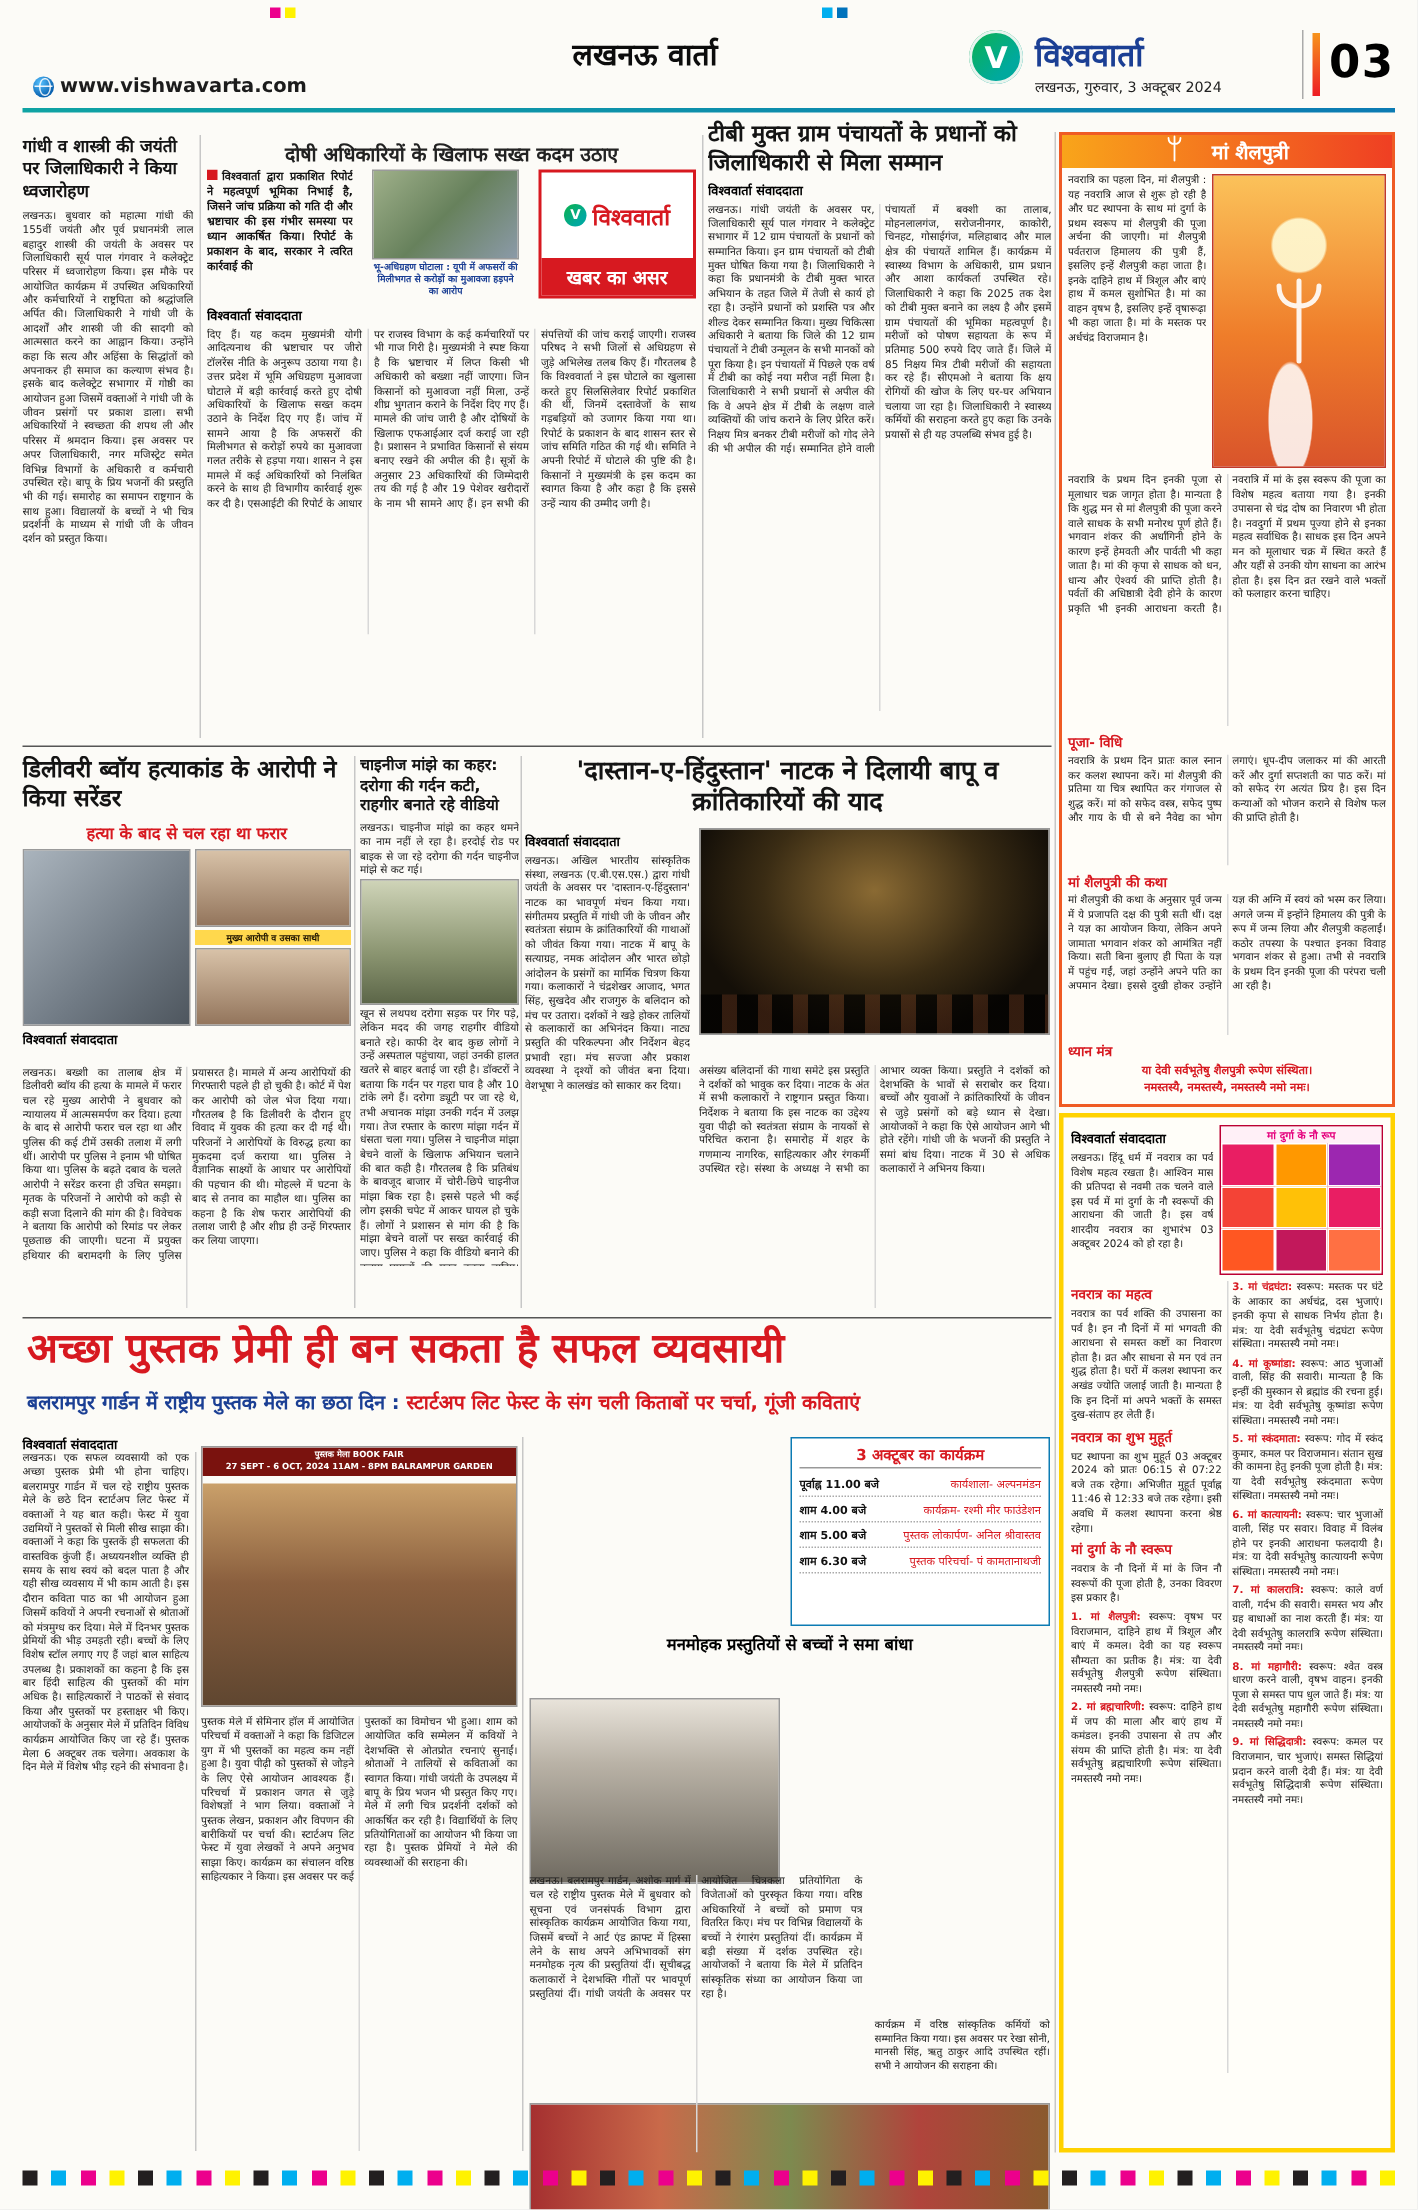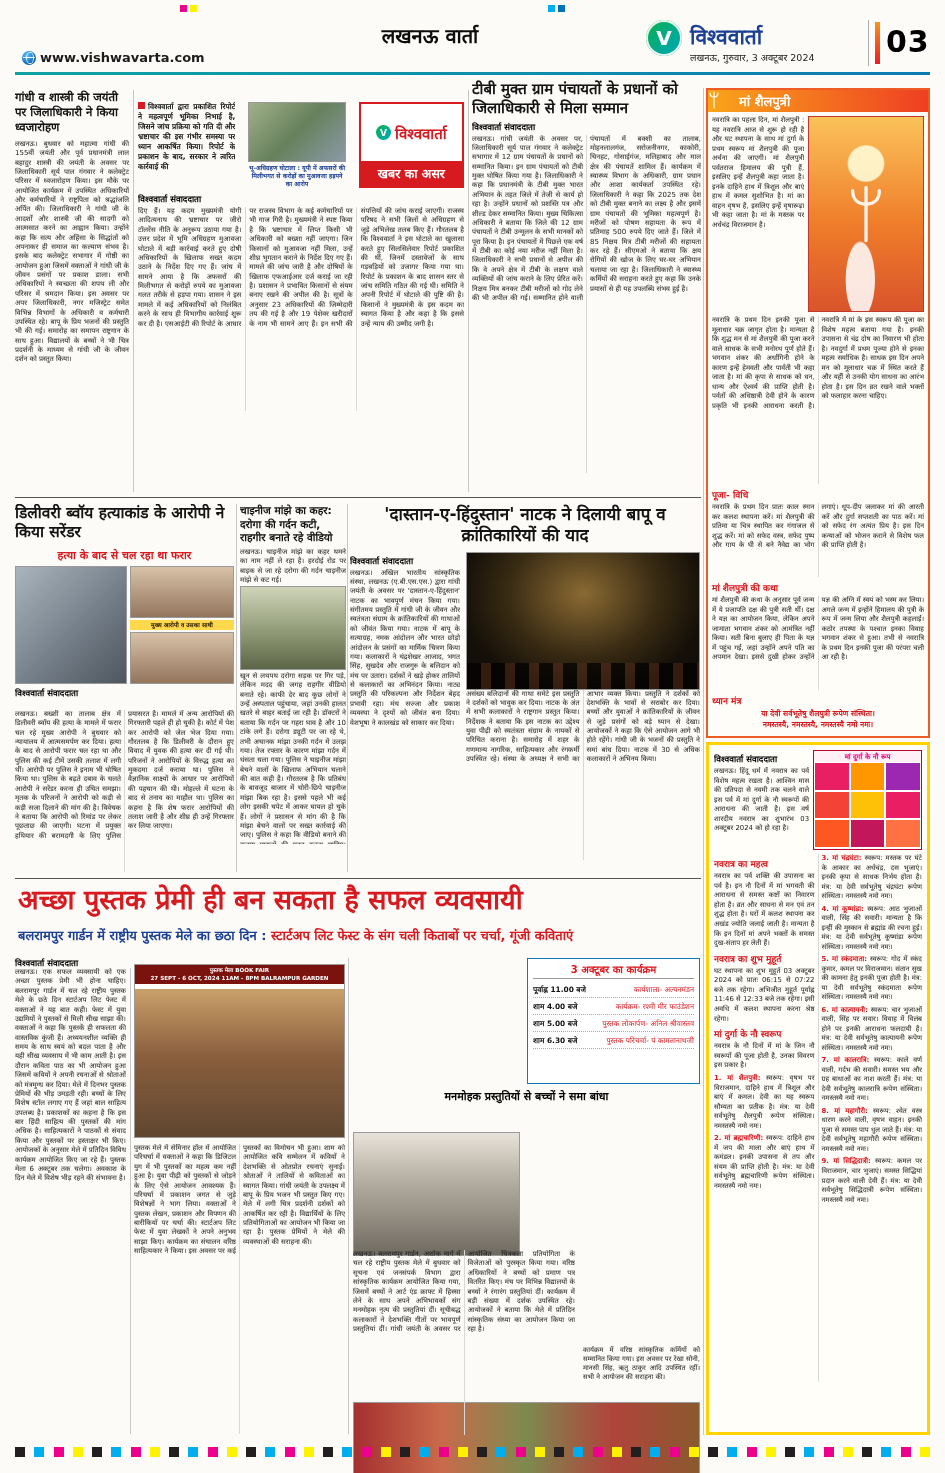--- a/index.html
+++ b/index.html
@@ -40,40 +40,40 @@
   #pagenum{left:886px;top:24px;font-size:30px;font-weight:bold;color:#000;letter-spacing:1px}
   #head-rule{left:15px;top:72px;width:915px;height:3px;background:linear-gradient(90deg,#0fa3a3,#0c7bb3)}
   
   #a1{left:15px;top:90px;width:114px;height:402px;overflow:hidden}
   #a1 h4{font-size:11.5px;line-height:1.3;font-weight:bold;margin-bottom:5px}
   #a1-body{height:330px}
   
   #a2{left:138px;top:88px;width:326px;height:406px;overflow:hidden}
   #a2-headline{font-size:25px;line-height:1.18;font-weight:bold;color:#050505}
   #a2-subhead{font-size:13px;font-weight:bold;text-align:center;color:#222;margin-top:5px}
-  .lead-row{display:flex;gap:13px;margin-top:14px}
+  .lead-row{display:flex;gap:13px;margin-top:2px}
   .lead-text{width:102px;font-size:7.4px;font-weight:600;line-height:1.36;text-align:justify;height:88px;overflow:hidden}
   .bullet{display:inline-block;width:7px;height:7px;background:var(--accent-red,#d71920);margin-right:3px}
   .lead-photo{width:102px}
   .ph{position:relative;border:1px solid #9a9a9a;overflow:hidden}
   .ph-road{height:60px;background:linear-gradient(135deg,#9fb08a,#67815c 50%,#8b9aa8)}
   .lead-caption{font-size:6.2px;font-weight:bold;color:var(--brand-blue,#1b3f94);text-align:center;line-height:1.25;margin-top:2px}
   .impact-box{width:110px;height:86px;border:2px solid var(--accent-red,#d71920);display:flex;flex-direction:column;background:#fff}
   .impact-top{flex:1;display:flex;align-items:center;justify-content:center;gap:4px}
   .impact-brand{color:var(--accent-red,#d71920);font-weight:bold;font-size:15px}
   .impact-bottom{background:var(--accent-red,#d71920);color:#fff;font-weight:bold;font-size:12.5px;text-align:center;padding:4px 0}
   #a2-body{height:204px;margin-top:2px}
   
   #a3{left:472px;top:80px;width:229px;height:406px;overflow:hidden}
   #a3 h4{font-size:15px;line-height:1.25;font-weight:bold;margin-bottom:2px}
   #a3-body{height:338px}
   
   #s1{left:706px;top:88px;width:224px;height:650px;border:2px solid #ef5b24;background:#fffdf8;overflow:hidden}
   #s1-header{height:22px;background:linear-gradient(90deg,#f9a51a,#ef3f23);color:#fff;font-weight:bold;font-size:13px;
-             display:flex;align-items:center;justify-content:flex-start;gap:19px}
+             display:flex;align-items:center;justify-content:center;gap:19px}
   #s1-pad{padding:4px}
   #s1-top{display:flex;gap:4px}
   #s1-intro{width:94px;height:196px}
   #s1-img{width:118px;height:196px;border:1px solid #c0392b;
           background:radial-gradient(circle at 50% 24%,rgba(255,255,220,.85) 0 11%,transparent 12%),
                      radial-gradient(ellipse at 45% 84%,rgba(255,255,255,.85) 0 16%,transparent 17%),
                      linear-gradient(180deg,#fbc25a,#ef7d2a 55%,#d9542b);
           display:flex;align-items:center;justify-content:center}
   #s1-more{height:168px;margin-top:4px}
   .s-h{color:var(--accent-red,#d71920);font-size:9px;font-weight:bold;margin:4px 0 2px;}
@@ -97,21 +97,21 @@
   #b2-body2{height:172px}
   #b3{left:350px;top:504px;width:350px;height:368px;overflow:hidden}
   #b3 h4{font-size:17px;line-height:1.25;font-weight:bold;text-align:center;margin-bottom:5px}
   .b3-row{display:flex;gap:6px}
   .b3-left{width:110px}
   #b3-body-left{height:300px}
   .b3-right{width:234px}
   .ph-stage{height:138px;background:radial-gradient(ellipse at 50% 30%,#8a6a33 0%,#3a2c14 45%,#140f08 75%)}
   .ph-stage::after{content:"";position:absolute;left:0;right:0;bottom:0;height:26px;
         background:repeating-linear-gradient(90deg,rgba(0,0,0,.7) 0 14px,rgba(90,45,25,.45) 14px 24px)}
-  #b3-body-bottom{height:170px;margin-top:0}
+  #b3-body-bottom{height:170px;margin-top:20px}
   
   #s2{left:706px;top:742px;width:224px;height:693px;border:3px solid var(--yellow,#ffd200);background:#fffef9;padding:5px;overflow:hidden}
   #s2 h3{font-size:13.5px;line-height:1.3;font-weight:bold;color:#080808;margin-bottom:4px}
   #s2-top{display:flex;gap:4px}
   #s2-intro{width:96px;height:100px;overflow:hidden}
   #s2-img{width:110px;height:100px;border:1px solid #b03;overflow:hidden}
   #s2-img-label{font-size:7px;font-weight:bold;color:#e5007d;text-align:center;background:#fff0f7;padding:1px 0}
   #s2-grid{display:flex;flex-wrap:wrap;height:86px}
   #s2-grid i{width:33.33%;height:33.33%;border:1px solid #fff}
   #s2-cols{height:528px;margin-top:4px}
@@ -170,20 +170,21 @@
 
   <div class="abs" id="a1">
     <h4>गांधी व शास्त्री की जयंती पर जिलाधिकारी ने किया ध्वजारोहण</h4>
     <div class="bt" id="a1-body">लखनऊ। बुधवार को महात्मा गांधी की 155वीं जयंती और पूर्व प्रधानमंत्री लाल बहादुर शास्त्री की जयंती के अवसर पर जिलाधिकारी सूर्य पाल गंगवार ने कलेक्ट्रेट परिसर में ध्वजारोहण किया। इस मौके पर आयोजित कार्यक्रम में उपस्थित अधिकारियों और कर्मचारियों ने राष्ट्रपिता को श्रद्धांजलि अर्पित की। जिलाधिकारी ने गांधी जी के आदर्शों और शास्त्री जी की सादगी को आत्मसात करने का आह्वान किया। उन्होंने कहा कि सत्य और अहिंसा के सिद्धांतों को अपनाकर ही समाज का कल्याण संभव है। इसके बाद कलेक्ट्रेट सभागार में गोष्ठी का आयोजन हुआ जिसमें वक्ताओं ने गांधी जी के जीवन प्रसंगों पर प्रकाश डाला। सभी अधिकारियों ने स्वच्छता की शपथ ली और परिसर में श्रमदान किया। इस अवसर पर अपर जिलाधिकारी, नगर मजिस्ट्रेट समेत विभिन्न विभागों के अधिकारी व कर्मचारी उपस्थित रहे। बापू के प्रिय भजनों की प्रस्तुति भी की गई। समारोह का समापन राष्ट्रगान के साथ हुआ। विद्यालयों के बच्चों ने भी चित्र प्रदर्शनी के माध्यम से गांधी जी के जीवन दर्शन को प्रस्तुत किया।</div>
   </div>
   <div class="vr" style="left:133px;top:90px;height:402px"></div>
   <div class="vr" style="left:468px;top:90px;height:402px"></div>
   <div class="vr" style="left:703px;top:88px;height:1347px"></div>
 
   <div class="abs" id="a2">
+    <h2 id="a2-subhead">दोषी अधिकारियों के खिलाफ सख्त कदम उठाए</h2>
     <div class="lead-row">
       <div class="lead-text">
         <span class="bullet"></span><span>विश्ववार्ता द्वारा प्रकाशित रिपोर्ट ने महत्वपूर्ण भूमिका निभाई है, जिसने जांच प्रक्रिया को गति दी और भ्रष्टाचार की इस गंभीर समस्या पर ध्यान आकर्षित किया। रिपोर्ट के प्रकाशन के बाद, सरकार ने त्वरित कार्रवाई की</span>
       </div>
       <div class="lead-photo">
         <div class="ph ph-road"></div>
         <div class="lead-caption">भू-अधिग्रहण घोटाला : यूपी में अफसरों की मिलीभगत से करोड़ों का मुआवजा हड़पने का आरोप</div>
       </div>
       <div class="impact-box">
         <div class="impact-top">

